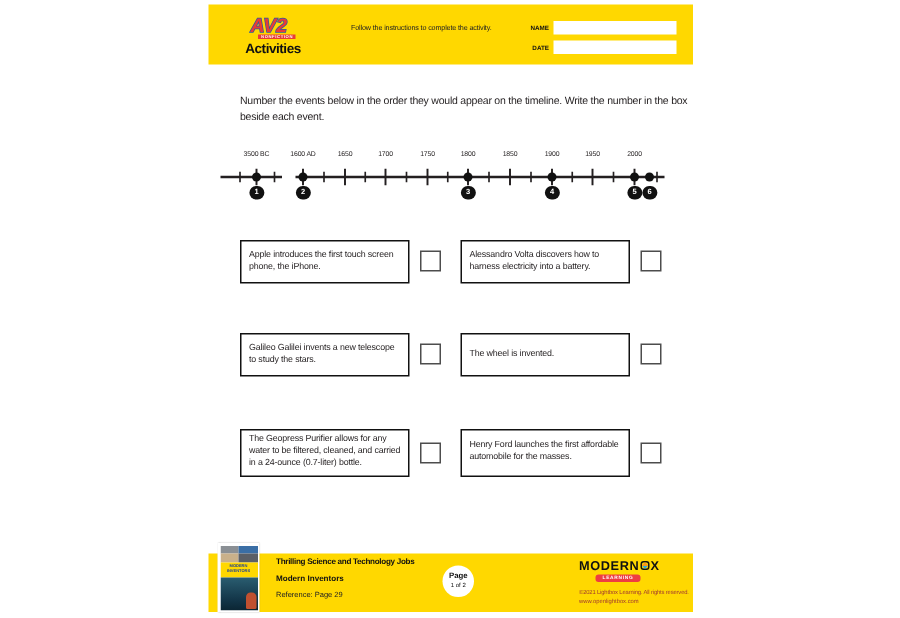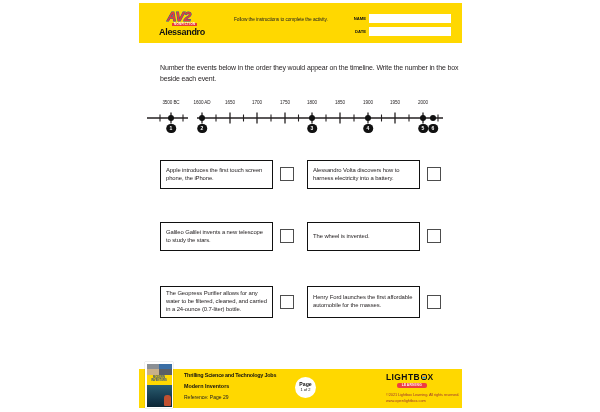--- a/index.html
+++ b/index.html
@@ -78,21 +78,21 @@
 <body>
 
 <div class="stage">
 
   <div class="band"></div>
 
   <svg class="logo-svg" viewBox="0 0 36 16">
     <text x="2" y="13" font-size="13" font-weight="bold" font-style="italic" font-family="Liberation Sans, sans-serif" fill="#E73C37" stroke="#2C5AA0" stroke-width="1" paint-order="stroke">AV2</text>
   </svg>
   <span class="logo-ribbon">NONFICTION</span>
-  <div class="logo-label">Alessandro</div>
+  <div class="logo-label">Activities</div>
 
   <div class="title-block">
     <div class="hdr-sub">Follow the instructions to complete the activity.</div>
   </div>
 
   <div class="field-row" style="left:346px;top:14px;">
     <label>NAME</label>
     <input value="" style="">
   </div>
   <div class="field-row" style="left:346px;top:27px;">
@@ -208,21 +208,21 @@
   <div class="f-sub">Modern Inventors</div>
   <div class="f-ref">Reference: Page 29</div>
 
   <div class="pg-circle">
     <div class="pg1">Page</div>
     <div class="pg2">1 of 2</div>
   </div>
 
   <div class="lb-block">
     <div class="lb-brand">
-      <span>LIGHTB</span>
+      <span>MODERN</span>
         <span class="lb-o"></span>
         <span>X</span>
     </div>
     <span class="lb-badge">LEARNING</span>
     <div class="lb-copy">©2021 Lightbox Learning. All rights reserved.</div>
     <div class="lb-web">www.openlightbox.com</div>
   </div>
 
 </div>
 

